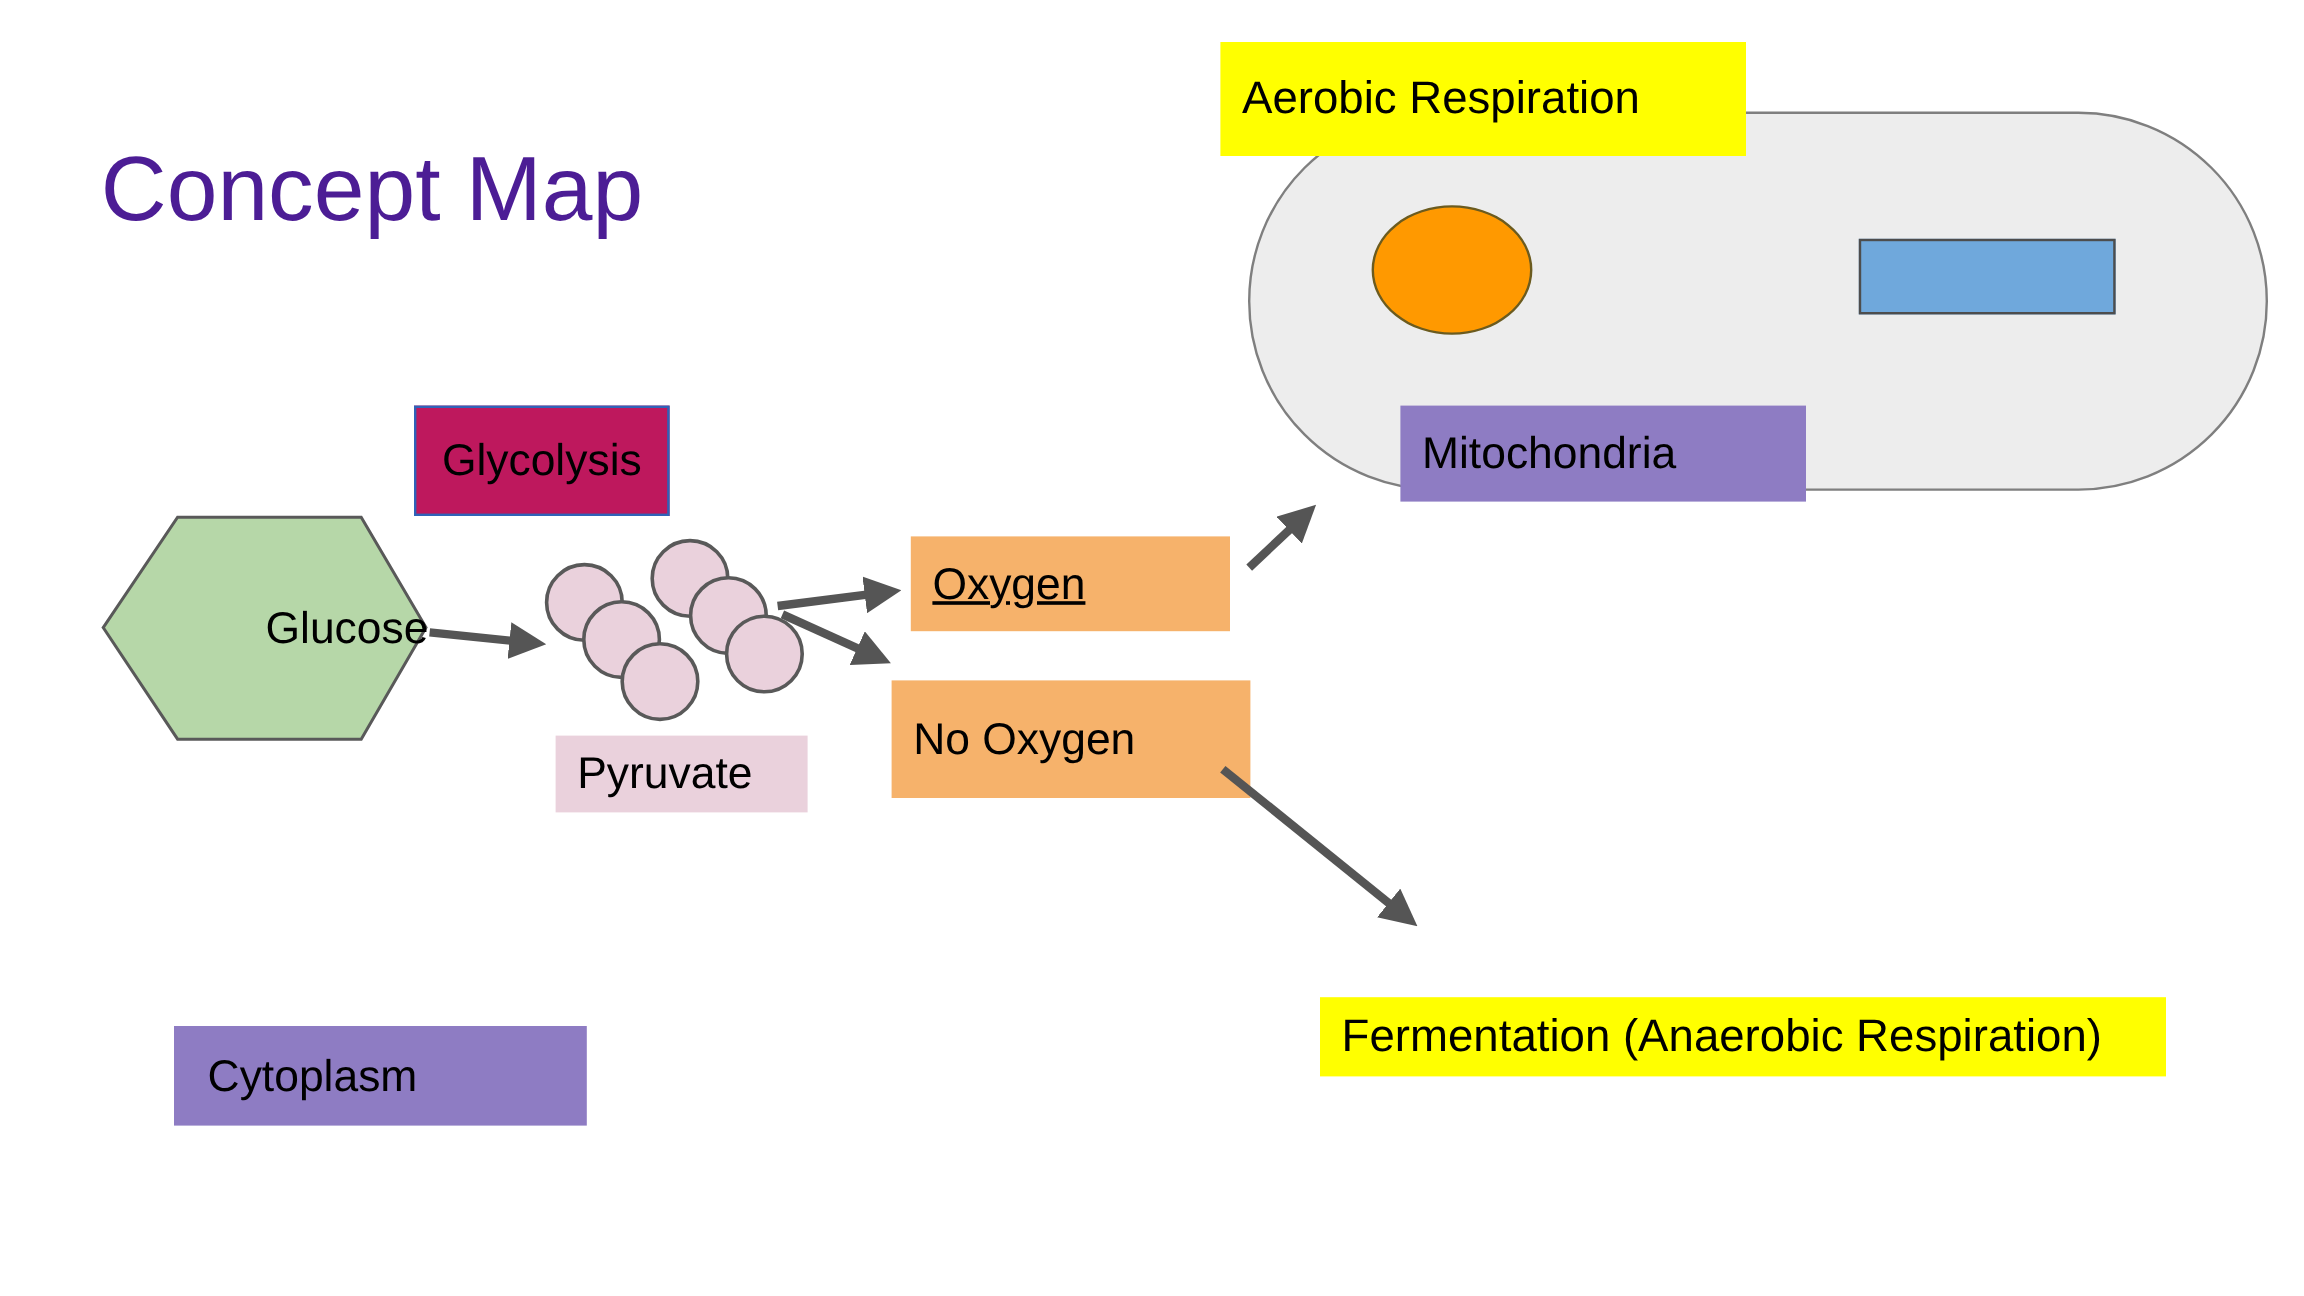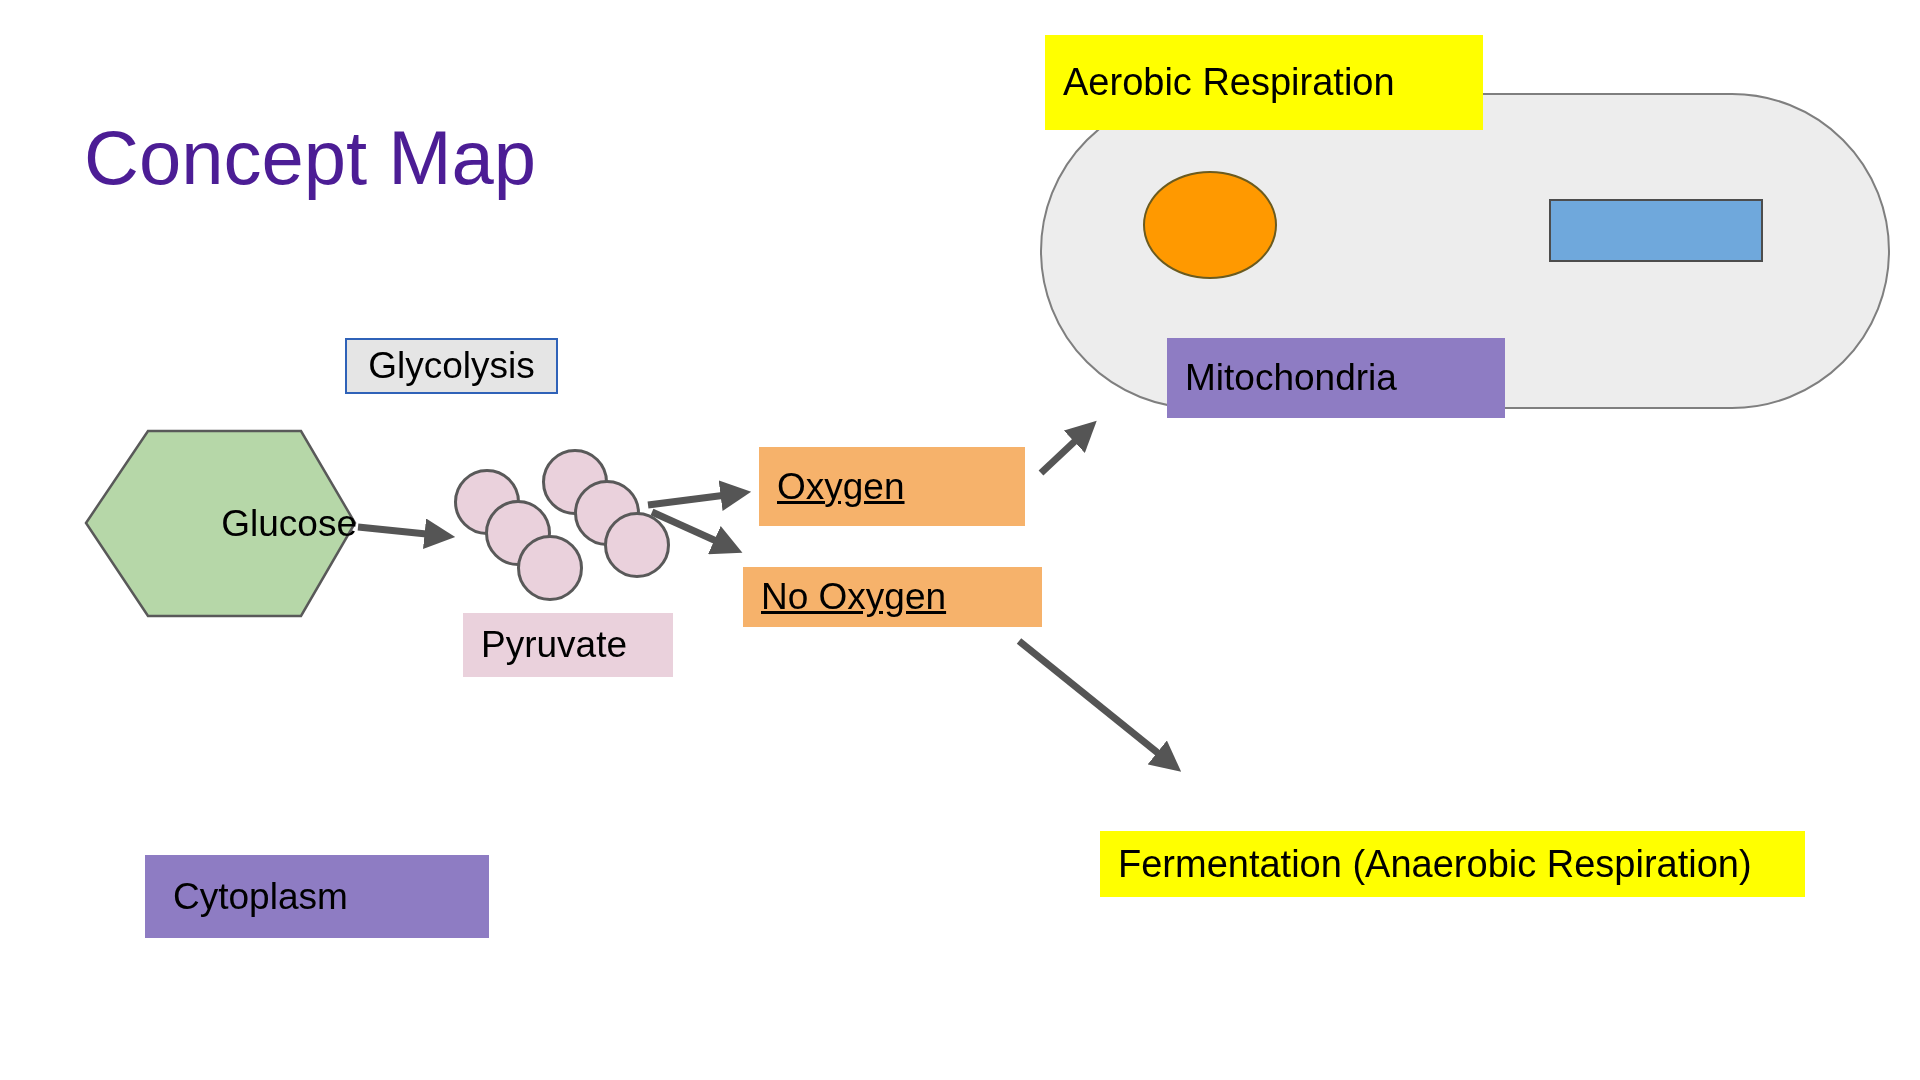--- a/index.html
+++ b/index.html
@@ -10,27 +10,27 @@
   .title{
     position:absolute;left:84px;top:118px;font-size:76px;line-height:1.05;
     color:#4c1d95;white-space:nowrap;
   }
   .node{
     position:absolute;display:flex;align-items:center;font-size:37px;
     color:#000;white-space:nowrap;box-sizing:border-box;padding:0 18px;
   }
   .node.centered{justify-content:center;padding:0;}
   
-  .aerobic{left:1045px;top:35px;width:438px;height:95px;background:#ffff00;font-size:38px;z-index:6;}
+  .aerobic{left:1017px;top:35px;width:438px;height:95px;background:#ffff00;font-size:38px;z-index:6;}
   .fermentation{left:1100px;top:831px;width:705px;height:66px;background:#ffff00;font-size:38px;}
-  .glycolysis{left:345px;top:338px;width:213px;height:56px;background:#e5e5e5;border:2px solid #2f62b8;}
+  .glycolysis{left:345px;top:338px;width:213px;height:92px;background:#be185d;border:2px solid #2f62b8;}
   .mitochondria{left:1167px;top:314px;width:338px;height:80px;background:#8e7cc3;z-index:4;margin-top:24px;}
   .cytoplasm{left:145px;top:855px;width:344px;height:83px;background:#8e7cc3;padding-left:28px;}
   .oxygen{left:759px;top:447px;width:266px;height:79px;background:#f6b26b;text-decoration:underline;}
-  .no-oxygen{left:743px;top:567px;width:299px;height:60px;background:#f6b26b;text-decoration:underline;}
+  .no-oxygen{left:743px;top:567px;width:299px;height:98px;background:#f6b26b;}
   .pyruvate-label{left:463px;top:613px;width:210px;height:64px;background:#ead1dc;}
   
   .cell{
     position:absolute;left:1040px;top:93px;width:846px;height:312px;
     background:#ededed;border:2px solid #7f7f7f;border-radius:158px;z-index:1;
   }
   .organelle-ellipse{
     position:absolute;left:1143px;top:171px;width:130px;height:104px;
     background:#ff9900;border:2px solid #6b5b1f;border-radius:50%;z-index:2;
   }

